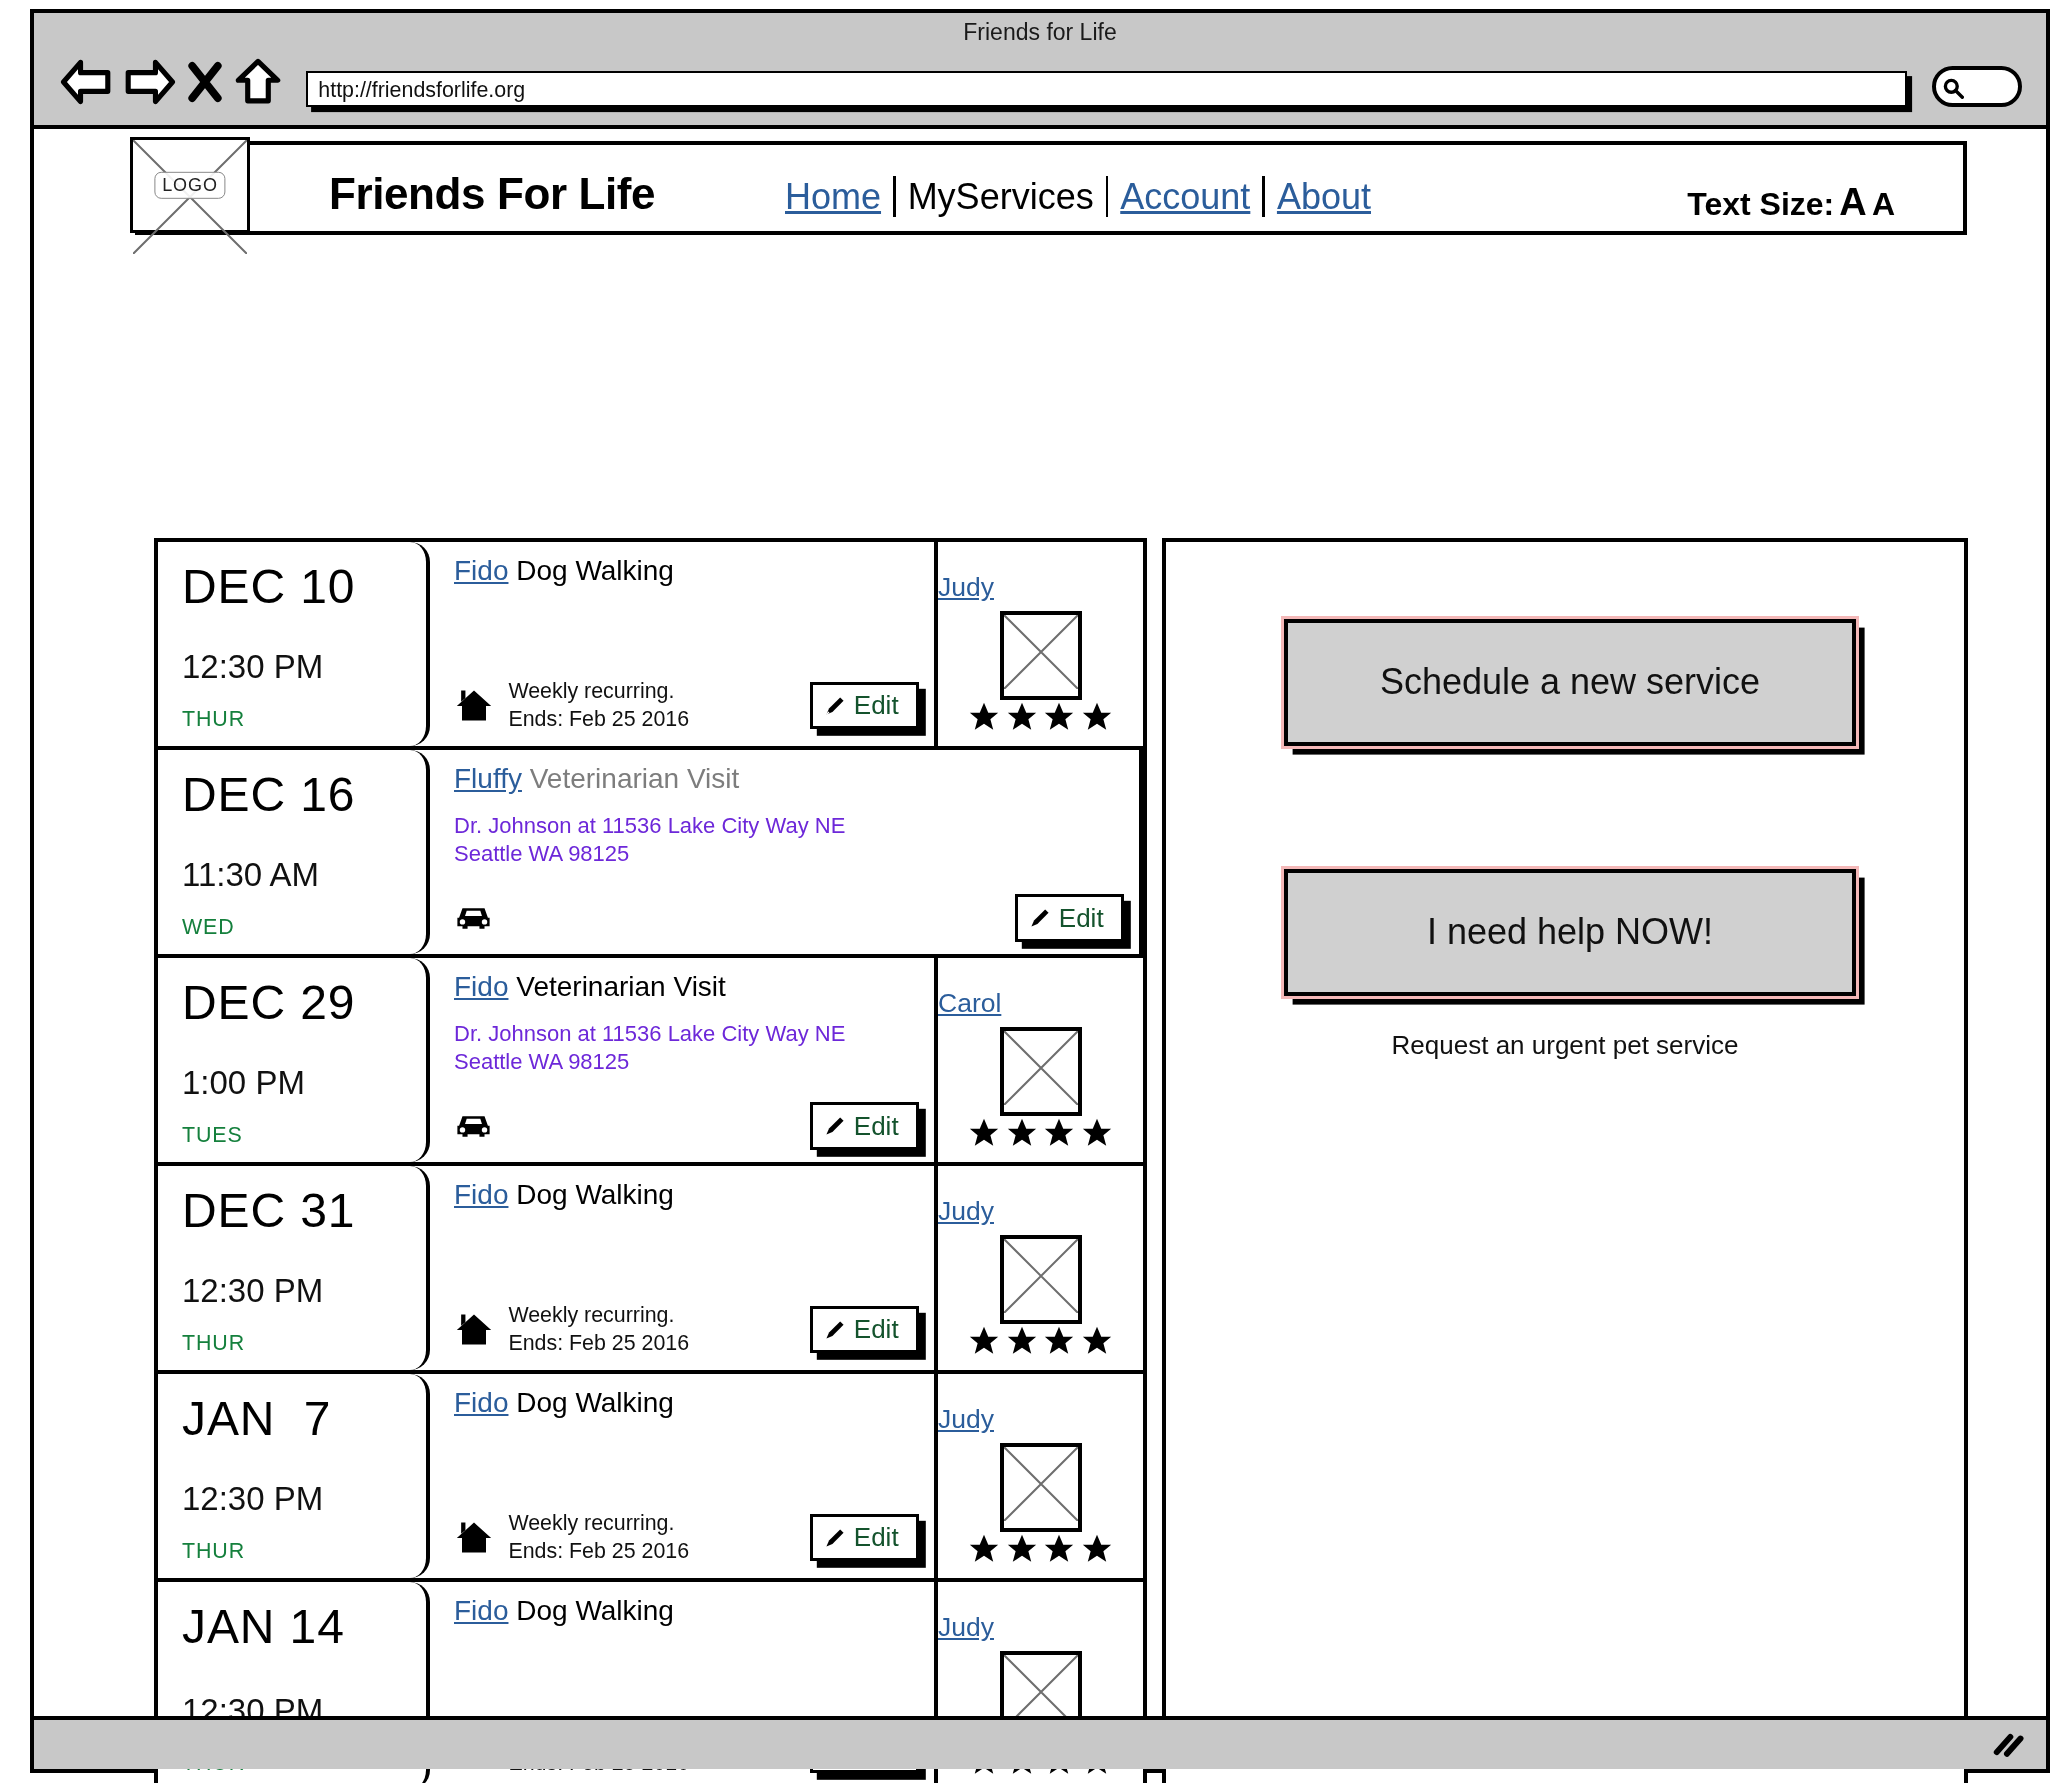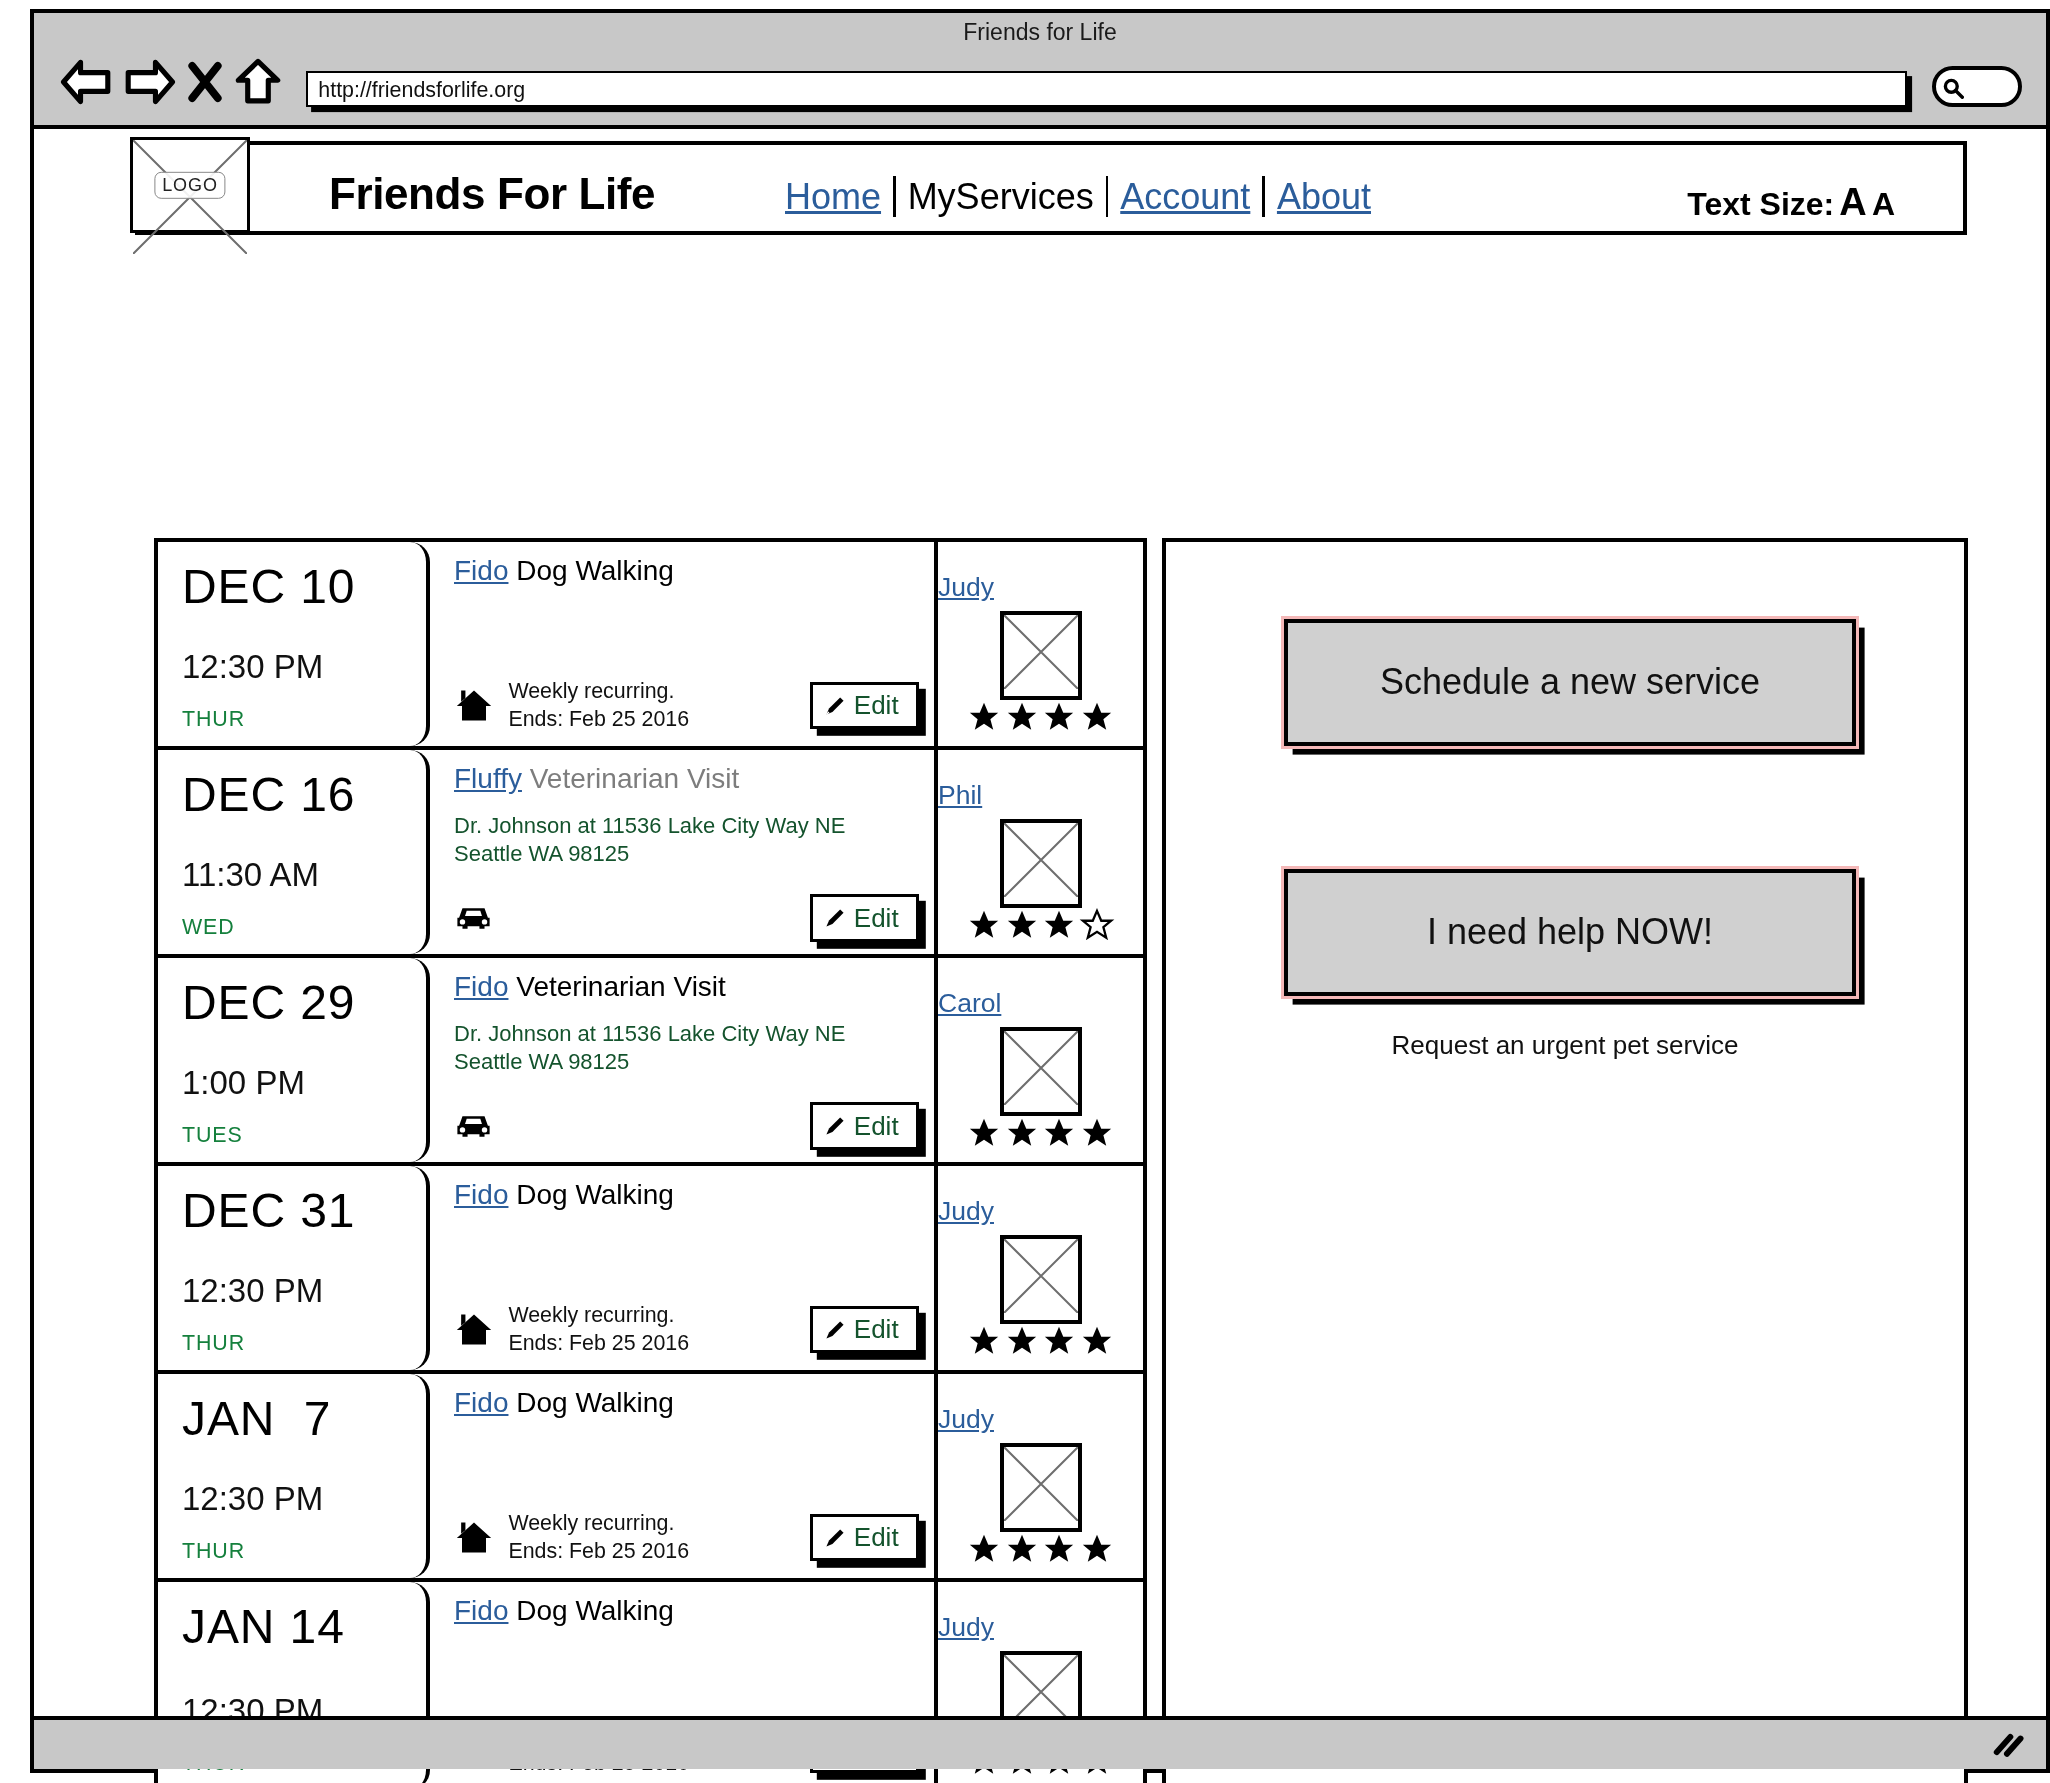--- a/index.html
+++ b/index.html
@@ -228,21 +228,21 @@
   }
   .svc-title .pet {
     color: #2b5d9b;
     text-decoration: underline;
   }
   .svc-title .kind-muted { color: #7d7d7d; }
   .svc-addr {
     margin-top: 17px;
     font-size: 22px;
     line-height: 1.28;
-    color: #14532d;
+    color: #6d28d9;
   }
   .svc-foot {
     position: absolute;
     left: 24px; right: 15.4px; bottom: 12px;
     display: flex;
     align-items: center;
   }
   .svc-mode-icon {
     width: 39px; height: 38px;
     flex: 0 0 auto;
@@ -496,42 +496,20 @@
             </span>
             <span class="svc-recur" style="white-space:pre-line"></span>
             <span class="edit-btn">
               <svg width="24" height="24" viewBox="0 0 28 28">
                 <path d="M4 24 L7 17 L20 4 L24 8 L11 21 Z" fill="#000"></path>
               </svg>
               <span>Edit</span>
             </span>
           </div>
         </div>
-        <div class="col-provider">
-          <div class="prov-name">Phil</div>
-          <div class="prov-avatar">
-            <svg class="cross" viewBox="0 0 100 100" preserveAspectRatio="none">
-              <path d="M0 0 L100 100 M100 0 L0 100" stroke="#6e6e6e" stroke-width="2" vector-effect="non-scaling-stroke"></path>
-            </svg>
-          </div>
-          <div class="stars">
-            <svg width="36" height="34" viewBox="0 0 24 24">
-                <path d="M12 2l3 7h7l-5.5 4.5L18.5 21 12 16.8 5.5 21l2-7.5L2 9h7z" fill="#000"></path>
-              </svg>
-            <svg width="36" height="34" viewBox="0 0 24 24">
-                <path d="M12 2l3 7h7l-5.5 4.5L18.5 21 12 16.8 5.5 21l2-7.5L2 9h7z" fill="#000"></path>
-              </svg>
-            <svg width="36" height="34" viewBox="0 0 24 24">
-                <path d="M12 2l3 7h7l-5.5 4.5L18.5 21 12 16.8 5.5 21l2-7.5L2 9h7z" fill="#000"></path>
-              </svg>
-            <svg width="36" height="34" viewBox="0 0 24 24">
-                <path d="M12 2l3 7h7l-5.5 4.5L18.5 21 12 16.8 5.5 21l2-7.5L2 9h7z" fill="none" stroke="#000" stroke-width="1.6"></path>
-              </svg>
-          </div>
-        </div>
       </div>
 
       <div class="service-row">
         <div class="col-date">
           <div class="date-big">DEC 29</div>
           <div class="date-time">1:00 PM</div>
           <div class="date-dow">TUES</div>
         </div>
         <div class="col-detail">
           <div class="svc-title">

